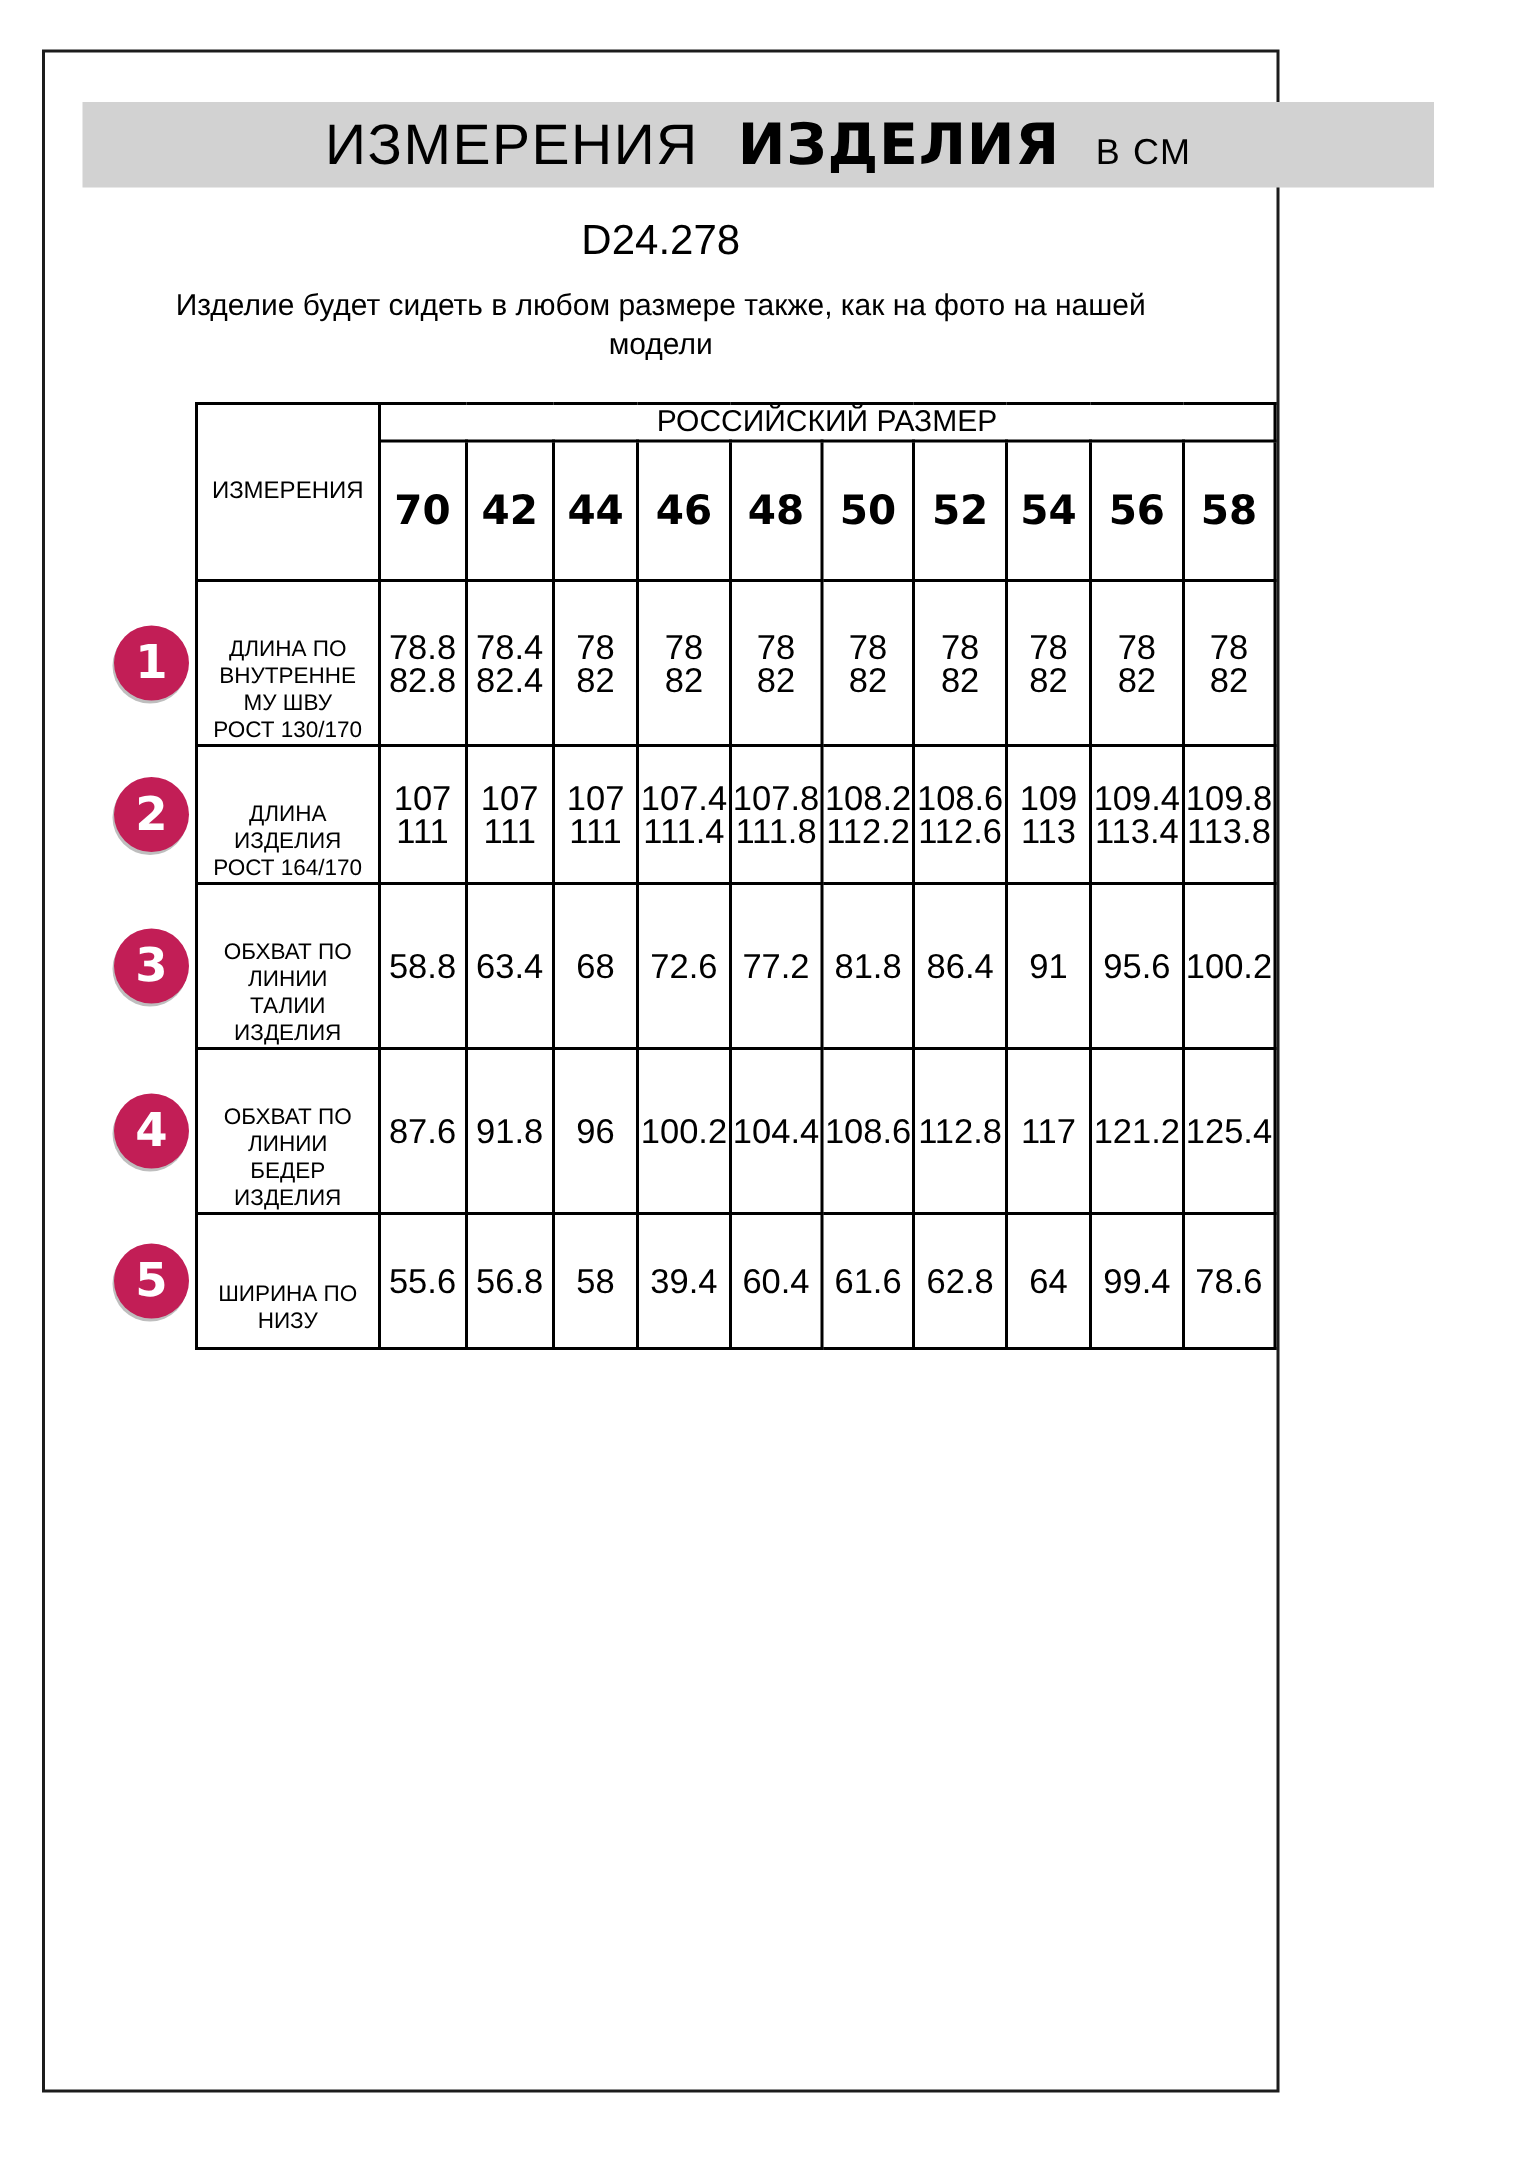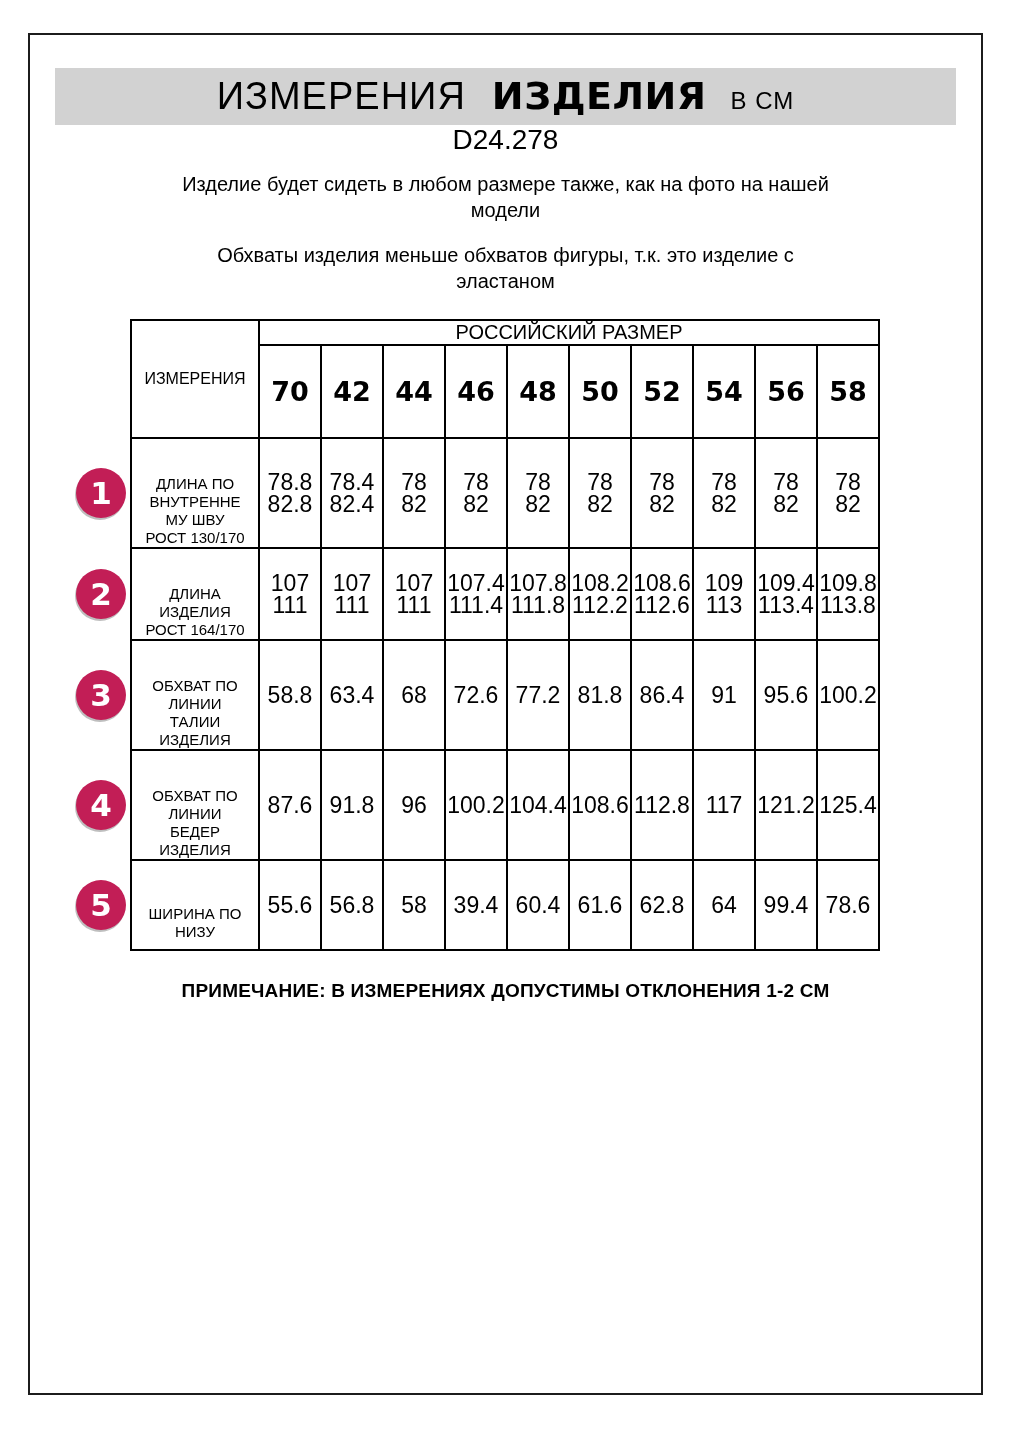--- a/index.html
+++ b/index.html
@@ -4,36 +4,36 @@
 <style>
   * { margin:0; padding:0; box-sizing:border-box; }
   html, body { background:#ffffff; }
   body {
     width:1024px; height:1448px; position:relative;
     font-family:"Liberation Sans", sans-serif; color:#000;
     overflow:hidden;
   }
   .frame {
     position:absolute; left:28px; top:33px;
-    width:955px; height:1362px;
+    width:825px; height:1362px;
     border:2px solid #1c1c1c; background:#fff;
   }
   
   .banner {
     margin:33px 0 0 25px; width:901px; height:57px;
     background:var(--banner_bg, #d2d2d2);
     text-align:center; line-height:57px; white-space:nowrap;
   }
   .banner span { vertical-align:baseline; }
   .t-main  { font-size:38px; letter-spacing:1px; }
   .t-accent{ font-size:38px; font-weight:700; margin-left:26px; letter-spacing:0.5px;
              font-family:"DejaVu Sans","Liberation Sans",sans-serif; }
   .t-unit  { font-size:24px; margin-left:24px; letter-spacing:1px; }
 
-  .model { text-align:center; font-size:28px; line-height:30px; }
+  .model { text-align:center; margin-top:20px; font-size:28px; line-height:30px; }
 
   .para {
     text-align:center; font-size:20px; line-height:26px;
     white-space:pre-line;
   }
   .para-1 { margin-top:16px; }
   .para-2 { margin-top:19px; }
 
   
   .size-table {
@@ -78,22 +78,20 @@
   <div class="frame">
 
     <div class="banner">
       <span class="t-main">ИЗМЕРЕНИЯ</span><span class="t-accent">ИЗДЕЛИЯ</span><span class="t-unit">В СМ</span>
     </div>
 
     <div class="model">D24.278</div>
 
     <p class="para para-1">Изделие будет сидеть в любом размере также, как на фото на нашей
 модели</p>
-    <p class="para para-2">Обхваты изделия меньше обхватов фигуры, т.к. это изделие с
-эластаном</p>
 
     <table class="size-table">
       <colgroup>
         <col class="c-label">
         <col class="c-size">
           <col class="c-size">
           <col class="c-size">
           <col class="c-size">
           <col class="c-size">
         <col class="c-size">
@@ -229,16 +227,15 @@
           <td>60.4</td>
           <td>61.6</td>
           <td>62.8</td>
           <td>64</td>
           <td>99.4</td>
           <td>78.6</td>
         </tr>
       </tbody>
     </table>
 
-    <p class="note">ПРИМЕЧАНИЕ: В ИЗМЕРЕНИЯХ ДОПУСТИМЫ ОТКЛОНЕНИЯ 1-2 СМ</p>
 
   </div>
 </div>
 
 </body></html>

